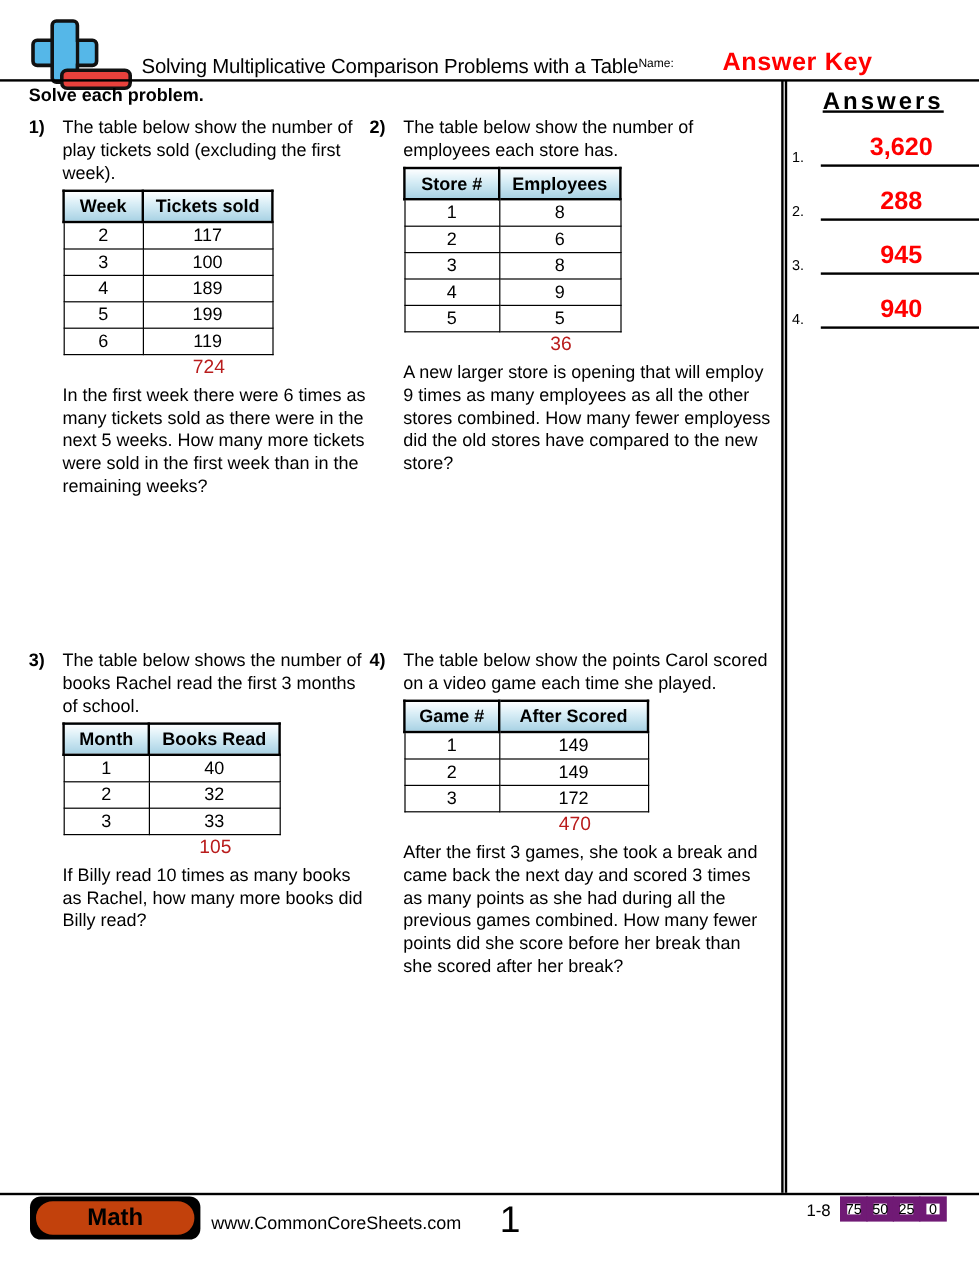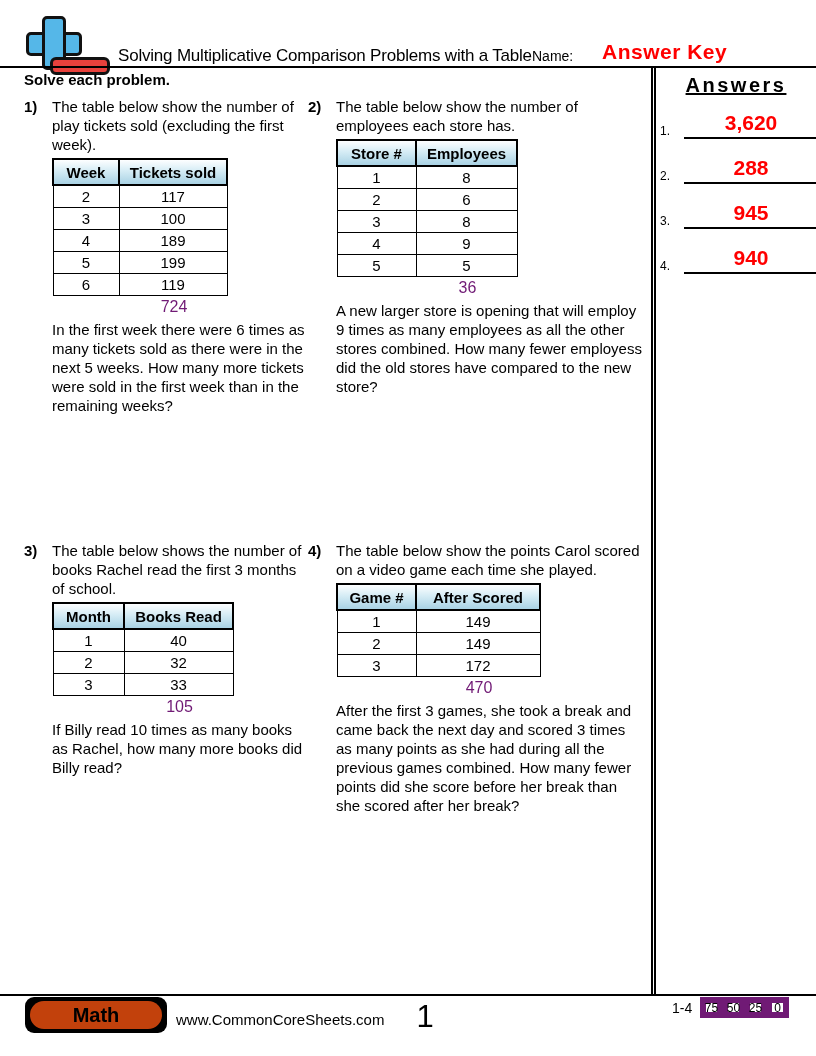--- a/index.html
+++ b/index.html
@@ -7,21 +7,21 @@
   body { font-family: "Liberation Sans", sans-serif; color: #000; }
   .page { position: relative; width: 816px; height: 1056px; background: #fff; overflow: hidden; padding-left: 46px; }
 
   
   .logo { position: absolute; left: 26px; top: 14px; width: 90px; height: 60px; }
   .logo .vbar  { position: absolute; left: 16px; top: 2px; width: 24px; height: 54px; background: #55b7e8; border: 3px solid #111; border-radius: 5px; }
   .logo .hbar  { position: absolute; left: 0px;  top: 18px; width: 56px; height: 24px; background: #55b7e8; border: 3px solid #111; border-radius: 5px; }
   .logo .vbar2 { position: absolute; left: 19px; top: 21px; width: 18px; height: 18px; background: #55b7e8; }
   .logo .minus { position: absolute; left: 24px; top: 43px; width: 60px; height: 18px; background: #e8413c; border: 3px solid #111; border-radius: 6px; }
   .ws-title   { position: absolute; left: 118px; top: 46px; font-size: 17px; letter-spacing: -0.2px; }
-  .name-label { position: absolute; left: 532px; top: 48px; font-size: 14px; }
+  .name-label { position: absolute; left: 532px; top: 48px; font-size: 10px; }
   .answer-key { position: absolute; left: 602px; top: 40px; font-size: 21px; font-weight: bold; color: #ff0000; letter-spacing: 0.5px; }
   .header-rule { position: absolute; left: 0; top: 66px; width: 816px; height: 2px; background: #000; }
   .instruction { position: absolute; left: 24px; top: 71px; font-size: 15px; font-weight: bold; }
 
   
   .problem { position: absolute; display: flex; font-size: 15px; line-height: 19px; }
   .p1 { left: 24px;  top: 97px;  width: 286px; }
   .p2 { left: 308px; top: 97px;  width: 334px; }
   .p3 { left: 24px;  top: 541px; width: 286px; }
   .p4 { left: 308px; top: 541px; width: 334px; }
@@ -40,21 +40,21 @@
   .ptable td { border: 1px solid #000; font-size: 15px; height: 22px; padding: 0 4px; text-align: center; }
   .t1 th:first-child, .t1 td:first-child { width: 66px; }
   .t1 th:last-child,  .t1 td:last-child  { width: 108px; }
   .t2 th:first-child, .t2 td:first-child { width: 79px; }
   .t2 th:last-child,  .t2 td:last-child  { width: 101px; }
   .t3 th:first-child, .t3 td:first-child { width: 71px; }
   .t3 th:last-child,  .t3 td:last-child  { width: 109px; }
   .t4 th:first-child, .t4 td:first-child { width: 79px; }
   .t4 th:last-child,  .t4 td:last-child  { width: 124px; }
 
-  .annotation { color: #701a75; font-size: 16px; text-align: center; margin-top: 1px; height: 19px; }
+  .annotation { color: #b91c1c; font-size: 16px; text-align: center; margin-top: 1px; height: 19px; }
   .a1 { margin-left: 68px; width: 108px; }
   .a2 { margin-left: 81px; width: 101px; }
   .a3 { margin-left: 73px; width: 109px; }
   .a4 { margin-left: 81px; width: 124px; }
 
   
   .answers-col { position: absolute; left: 651px; top: 67px; width: 165px; height: 927px; border-left: 5px double #000; }
   .answers-heading { position: absolute; left: 0; top: 7px; width: 100%; text-align: center; font-size: 20px; font-weight: bold; letter-spacing: 2.5px; text-decoration: underline; }
   .answer-row { position: absolute; left: 4px; width: 158px; display: flex; align-items: flex-end; }
   .ar1 { top: 44px; } .ar2 { top: 89px; } .ar3 { top: 134px; } .ar4 { top: 179px; }
@@ -248,21 +248,21 @@
       <span class="answer-value">940</span>
     </div>
   </div>
 
   <div class="footer-rule"></div>
   <div class="math-badge">
     <div class="pill">Math</div>
   </div>
   <div class="website">www.CommonCoreSheets.com</div>
   <div class="page-number">1</div>
-  <div class="range-label">1-4</div>
+  <div class="range-label">1-8</div>
   <div class="score-strip">
     <div class="score-cell">75</div>
     <div class="score-cell">50</div>
     <div class="score-cell">25</div>
     <div class="score-cell">0</div>
   </div>
 
 </div>
 
 </body></html>

